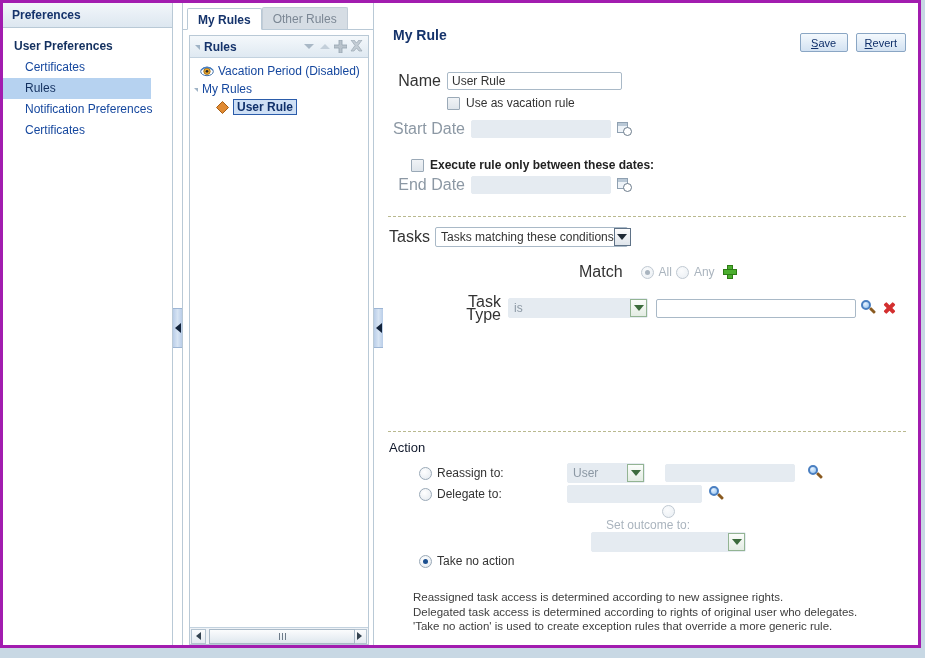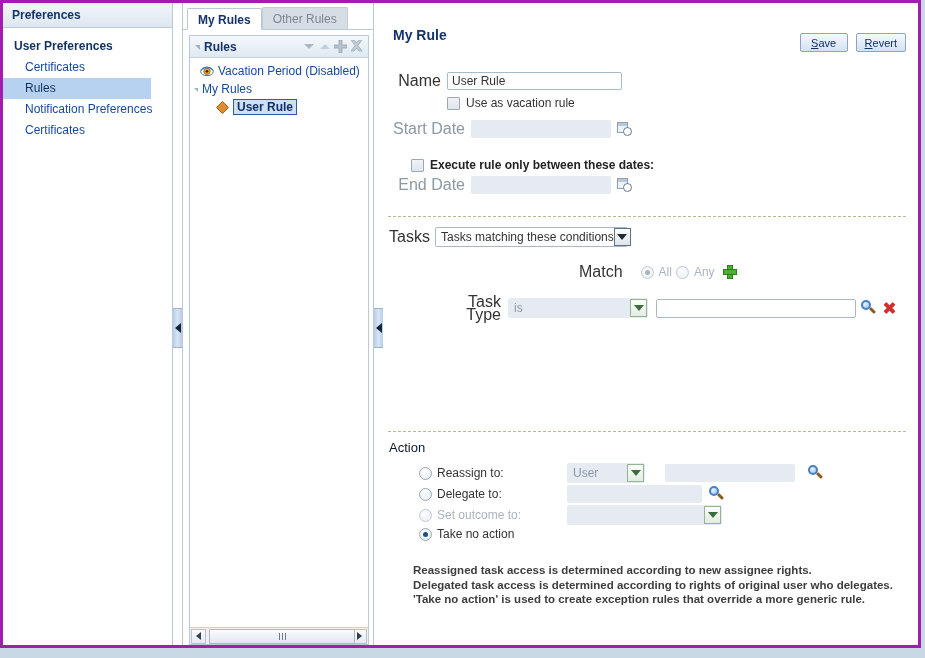--- a/index.html
+++ b/index.html
@@ -646,35 +646,35 @@
       <div class="row" style="margin:2px 0 0 36px;">
         <span class="radio"></span>
         <span class="rlbl" style="width:130px;">Delegate to:</span>
         <input class="txtin disabled" style="width: 135px;" disabled="" value="">
         <span class="mag" style="margin-left:7px;">
           <span class="lens"></span>
             <span class="handle"></span>
         </span>
       </div>
 
-      <div class="row" style="margin:2px 0 0 36px;">
+      <div class="row" style="margin:2px 0 0 36px;flex-direction:column;">
         <span class="radio dis"></span>
         <span class="rlbl dis" style="width:130px;">Set outcome to:</span>
         <span class="sel disabled" style="width:155px;">
           <span class="seltext"></span>
           <span class="arrowbox">
               <span class="caret" style="border-top-color:#3c6b3c;"></span>
             </span>
         </span>
       </div>
 
       <div class="row" style="margin:2px 0 0 36px;">
         <span class="radio on"></span>
         <span class="rlbl">Take no action</span>
       </div>
 
-      <div class="note" style="margin:22px 0 0 30px;font-weight:bold;">Reassigned task access is determined according to new assignee rights.
+      <div class="note" style="margin:22px 0 0 30px;">Reassigned task access is determined according to new assignee rights.
 Delegated task access is determined according to rights of original user who delegates.
 'Take no action' is used to create exception rules that override a more generic rule.</div>
 
     </div>
   </div>
 </div>
 
 </body></html>

